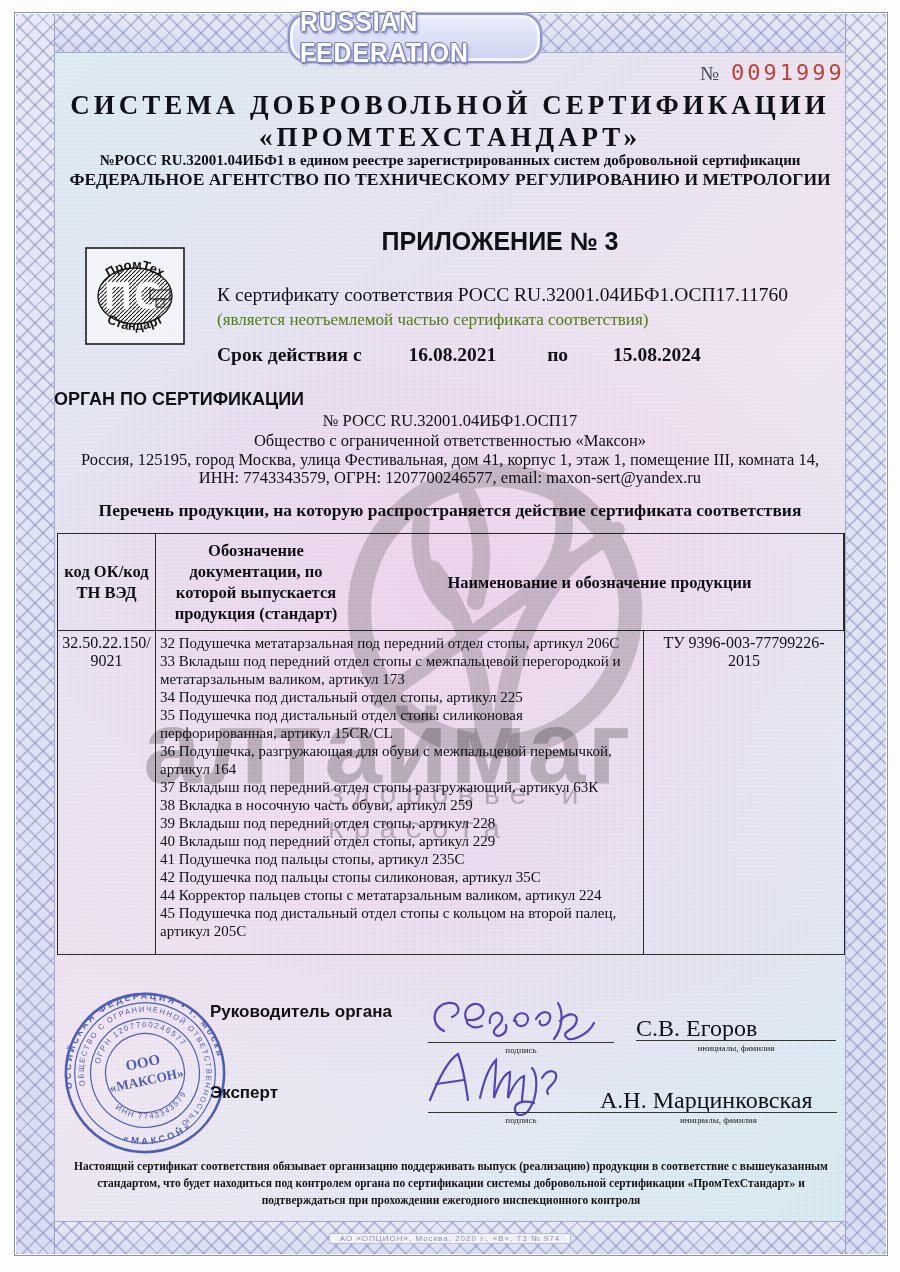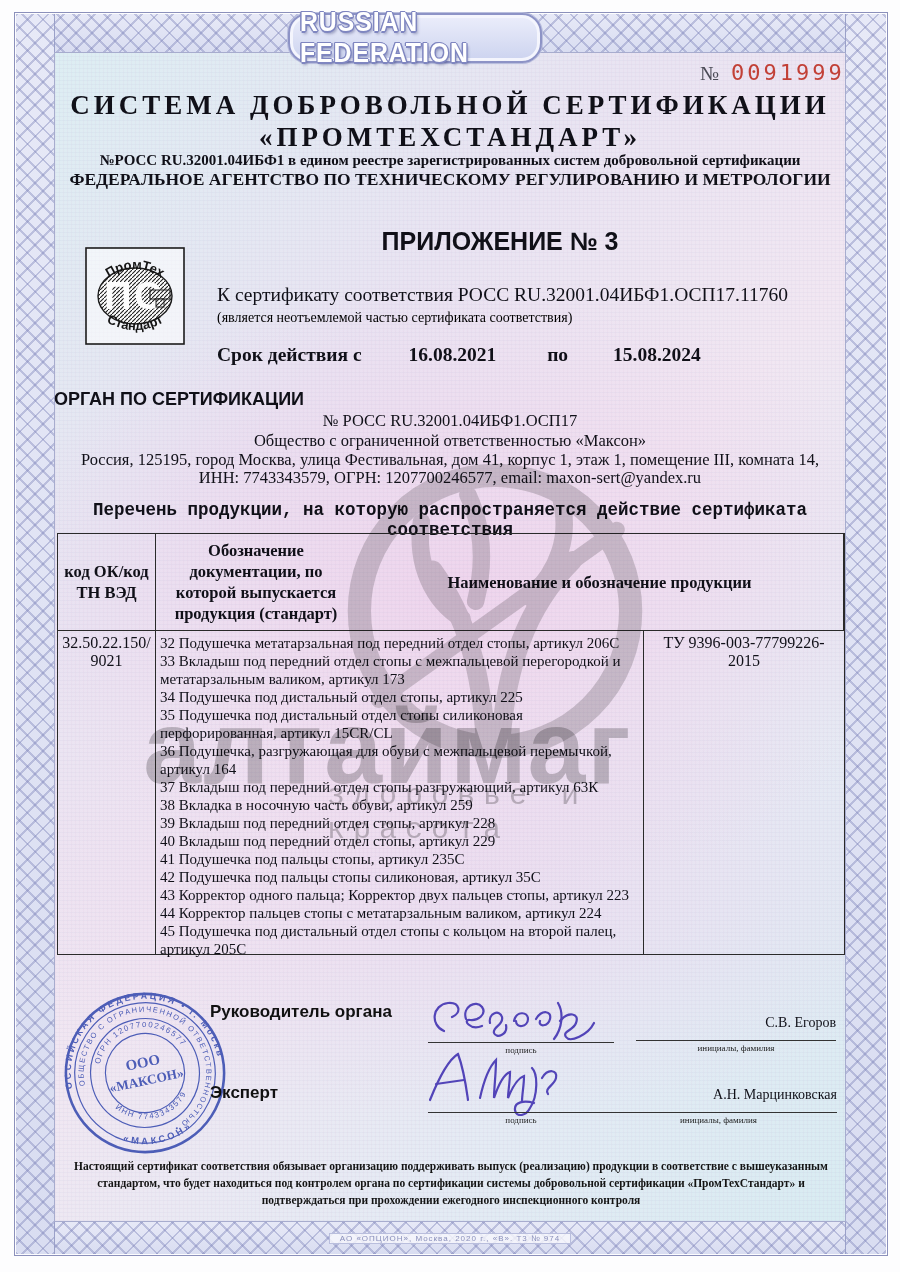--- a/index.html
+++ b/index.html
@@ -41,31 +41,31 @@
   .t-center{position:absolute;left:54px;width:792px;text-align:center;color:#101018;}
   .title1{top:90px;font-weight:bold;font-size:27px;letter-spacing:4px;}
   .title2{top:122px;font-weight:bold;font-size:27px;letter-spacing:4px;}
   .regline{top:152px;font-weight:bold;font-size:15px;}
   .agency{top:169px;font-weight:bold;font-size:17.5px;}
 
   .appendix-title{position:absolute;left:150px;width:700px;top:227px;text-align:center;
     font-family:"Liberation Sans",sans-serif;font-weight:bold;font-size:25px;color:#101018;}
 
   .certline{position:absolute;left:217px;top:284px;font-size:19.5px;color:#101018;}
-  .certnote{position:absolute;left:217px;top:310px;font-size:14px;color:#000000;}
+  .certnote{position:absolute;left:217px;top:310px;font-size:17px;color:#4d7c0f;}
   .validity{position:absolute;left:217px;top:344px;font-size:19.5px;font-weight:bold;color:#101018;}
   .validity .gap1{margin-left:42px;} .validity .gap2{margin-left:46px;} .validity .gap3{margin-left:40px;}
 
   .org-heading{position:absolute;left:54px;width:792px;top:389px;text-align:left;
     font-family:"Liberation Sans",sans-serif;font-weight:bold;font-size:18px;color:#101018;}
   .org-line{position:absolute;left:54px;width:792px;text-align:center;font-size:16.5px;color:#101018;}
   .org-num{top:411px;} .org-name{top:431px;} .org-addr{top:450px;} .org-req{top:468px;}
 
   .products-heading{position:absolute;left:54px;width:792px;top:500px;text-align:center;
-    font-weight:bold;font-size:17.5px;color:#101018;font-family:Liberation Mono, monospace;}
+    font-weight:bold;font-size:17.5px;color:#101018;}
 
   
   .table{position:absolute;left:57px;top:533px;width:788px;height:422px;border:1.5px solid #2a2a2a;box-sizing:border-box;z-index:2;}
   .thead{display:flex;height:97px;border-bottom:1.5px solid #2a2a2a;box-sizing:border-box;}
   .tbody{display:flex;height:323px;box-sizing:border-box;}
   .col-code{width:98px;border-right:1.5px solid #2a2a2a;box-sizing:border-box;}
   .col-name{width:488px;border-right:1.5px solid #2a2a2a;box-sizing:border-box;}
   .col-doc{flex:1;}
   .thead .cell{display:flex;align-items:center;justify-content:center;text-align:center;height:100%;
     font-weight:bold;font-size:16.5px;line-height:21px;color:#101018;padding:0 6px;box-sizing:border-box;}
@@ -88,21 +88,21 @@
   .sig-line{position:absolute;border-top:1.5px solid #333;z-index:3;}
   .line-sig1{left:428px;top:1042px;width:186px;}
   .line-sig2{left:428px;top:1112px;width:186px;}
   .line-name1{left:636px;top:1040px;width:200px;}
   .line-name2{left:600px;top:1112px;width:237px;}
   .sig-caption{position:absolute;text-align:center;font-size:9px;color:#222;z-index:3;}
   .cap-sig1{left:428px;top:1045px;width:186px;}
   .cap-sig2{left:428px;top:1115px;width:186px;}
   .cap-name1{left:636px;top:1043px;width:200px;}
   .cap-name2{left:600px;top:1115px;width:237px;}
-  .sig-name{position:absolute;text-align:right;font-size:14px;color:#101018;z-index:3;}
+  .sig-name{position:absolute;text-align:left;font-size:24px;color:#101018;z-index:3;}
   .name1{left:636px;top:1015px;width:200px;}
   .name2{left:600px;top:1087px;width:237px;}
   .handwriting{position:absolute;z-index:3;}
   .hw1{left:420px;top:995px;} .hw2{left:418px;top:1048px;}
 
   .stamp{position:absolute;left:56px;top:984px;z-index:2;opacity:.9;}
 
   
   .disclaimer{position:absolute;left:57px;top:1158px;width:788px;text-align:center;
     font-weight:bold;font-size:11.5px;line-height:17px;color:#141414;}
@@ -193,21 +193,20 @@
           <div class="item-line">33 Вкладыш под передний отдел стопы с межпальцевой перегородкой и метатарзальным валиком, артикул 173</div>
           <div class="item-line">34 Подушечка под дистальный отдел стопы, артикул 225</div>
           <div class="item-line">35 Подушечка под дистальный отдел стопы силиконовая перфорированная, артикул 15CR/CL</div>
           <div class="item-line">36 Подушечка, разгружающая для обуви с межпальцевой перемычкой, артикул 164</div>
           <div class="item-line">37 Вкладыш под передний отдел стопы разгружающий, артикул 63К</div>
           <div class="item-line">38 Вкладка в носочную часть обуви, артикул 259</div>
           <div class="item-line">39 Вкладыш под передний отдел стопы, артикул 228</div>
           <div class="item-line">40 Вкладыш под передний отдел стопы, артикул 229</div>
           <div class="item-line">41 Подушечка под пальцы стопы, артикул 235С</div>
           <div class="item-line">42 Подушечка под пальцы стопы силиконовая, артикул 35С</div>
-          <div class="item-line">43 Корректор одного пальца; Корректор двух пальцев стопы, артикул 223</div>
           <div class="item-line">44 Корректор пальцев стопы с метатарзальным валиком, артикул 224</div>
           <div class="item-line">45 Подушечка под дистальный отдел стопы с кольцом на второй палец, артикул 205С</div>
         </div>
       <div class="cell col-doc">
         <div>ТУ 9396-003-77799226-</div>
         <div>2015</div>
       </div>
     </div>
   </div>
 

